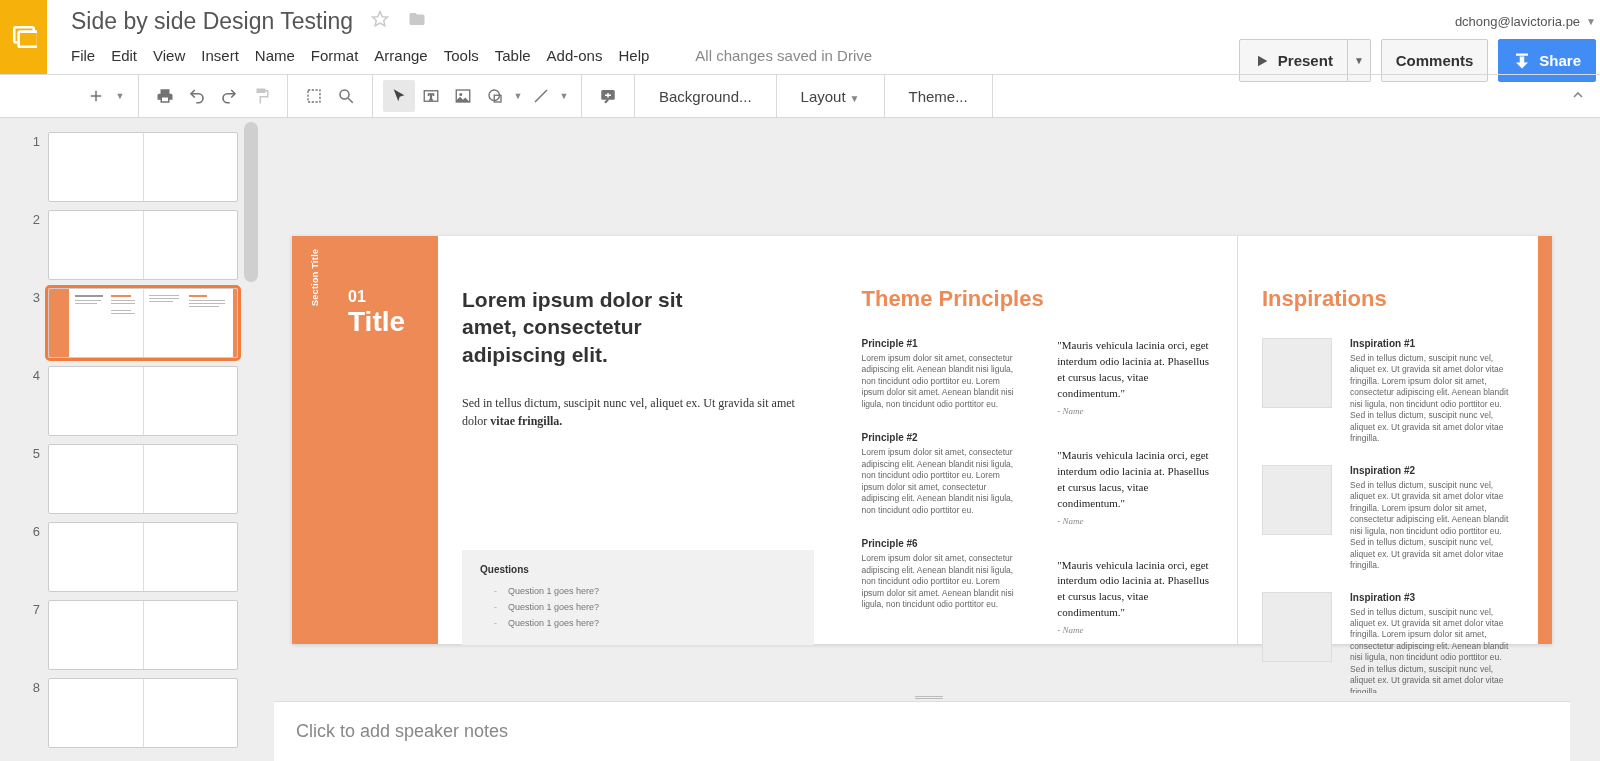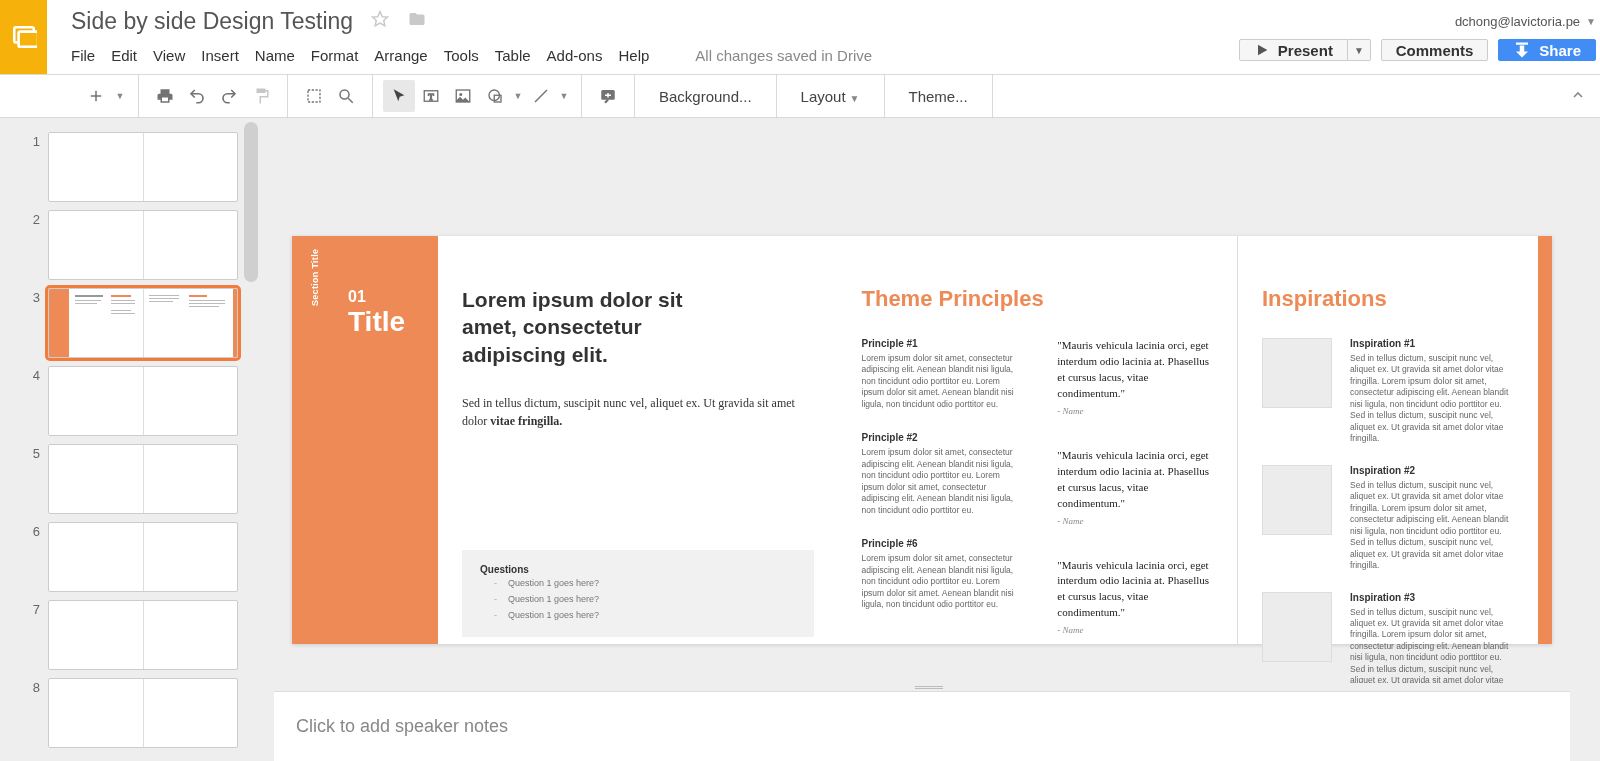--- a/index.html
+++ b/index.html
@@ -43,21 +43,21 @@
   .title-line { display:flex; align-items:center; gap:18px;}
   .doc-title { font-size:23px; color:#555; font-weight:400; }
   .star-icon, .folder-icon { color:#c9c9c9; font-size:18px; }
   .menubar { display:flex; gap:16px; margin-top:12px; font-size:15px; color:#333;}
   .menubar span { cursor:default; }
   .save-state { color:#888; margin-left:30px; }
   .header-right { display:flex; align-items:flex-start; gap:12px; padding:12px 4px 0 0;}
   .user-email { font-size:13px; color:#555; padding-top:2px; display:flex; align-items:center; gap:6px;}
   .btn-row { display:flex; gap:10px; margin-top:6px;}
   .btn {
-    height:22px; display:flex; align-items:center; justify-content:center;
+    height:43px; display:flex; align-items:center; justify-content:center;
     font-size:15px; border:1px solid #ccc; background:#f6f6f6; color:#333;
     border-radius:2px; padding:0 14px; gap:8px; font-weight:700;
   }
   .btn.present svg{width:16px;height:16px;}
   .btn.present-drop{padding:0 6px; border-left:none;}
   .btn.share{ background:var(--share-blue); color:#fff; border-color:var(--share-blue); font-weight:700;}
   .btn.share svg{width:18px;height:18px;}
   .present-group{display:flex;}
   .present-group .btn.present{border-top-right-radius:0;border-bottom-right-radius:0;}
   .present-group .btn.present-drop{border-top-left-radius:0;border-bottom-left-radius:0;}
@@ -136,34 +136,34 @@
 
   .ptitle{font-size:10px;font-weight:700;margin:0 0 4px 0;color:#333;}
   .pbody{font-size:8.5px;color:#666;line-height:1.35;margin:0 0 22px 0;}
 
   .quote{font-family:Georgia,'Times New Roman',serif;font-size:11px;color:#222;line-height:1.45;margin:0;}
   .qname{font-family:Georgia,serif;font-size:9px;font-style:italic;color:#888;margin:4px 0 32px 0;}
 
   .qbox{
     background:#f1f1f1;padding:14px 18px;margin-top:20px;
   }
-  .qbox .ptitle{margin-bottom:0;}
+  .qbox .ptitle{margin-bottom:8px;}
   .qbox ul{margin:0;padding:0 0 0 14px;list-style:none;}
   .qbox li{font-size:9px;color:#777;padding:3px 0;}
   .qbox li::before{content:"-";display:inline-block;width:14px;color:#aaa;}
 
   .insp-row{display:flex;gap:18px;margin-bottom:20px;}
   .insp-thumb{width:70px;height:70px;background:#ececec;border:1px solid #ddd;flex-shrink:0;}
   .insp-text{flex:1;}
 
   .resize-grip{height:8px;display:flex;align-items:center;justify-content:center;}
   .resize-grip span{width:28px;height:3px;border-top:1px solid #bbb;border-bottom:1px solid #bbb;}
 
   .notes{
-    height:70px;background:#fff;border-top:1px solid #ddd;
+    height:60px;background:#fff;border-top:1px solid #ddd;
     display:flex;align-items:center;padding:0 22px;font-size:18px;color:#888;
     margin:0 30px 0 16px;
   }
 
   .two-col{display:flex;gap:40px;}
   .two-col > div{flex:1;}
 
   .pane.title-pane h2{font-size:21px;line-height:1.3;max-width:260px;}
 </style>
 </head>

